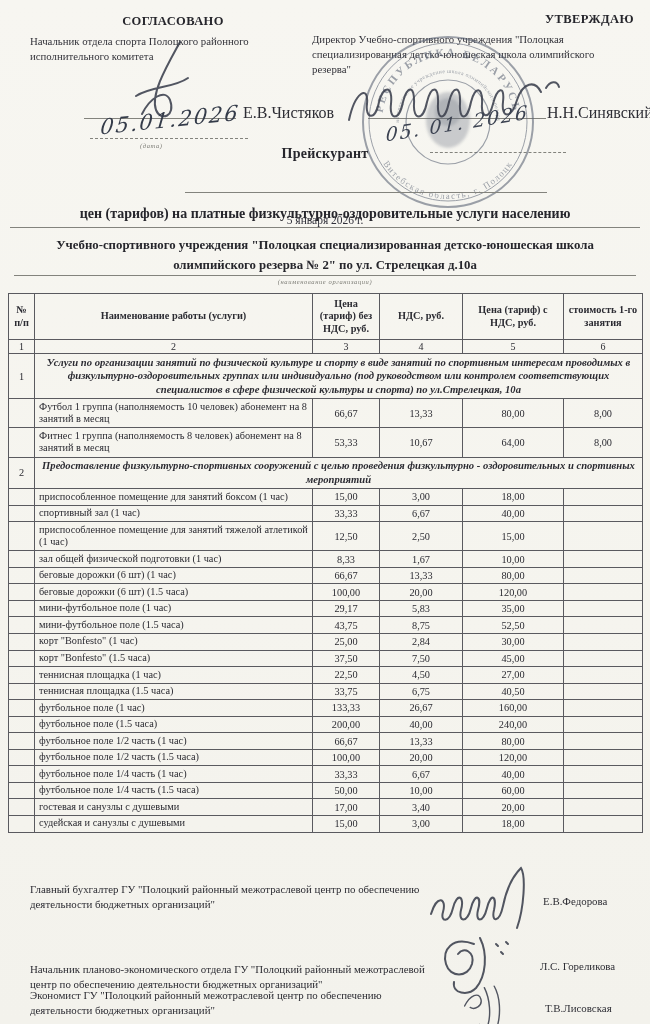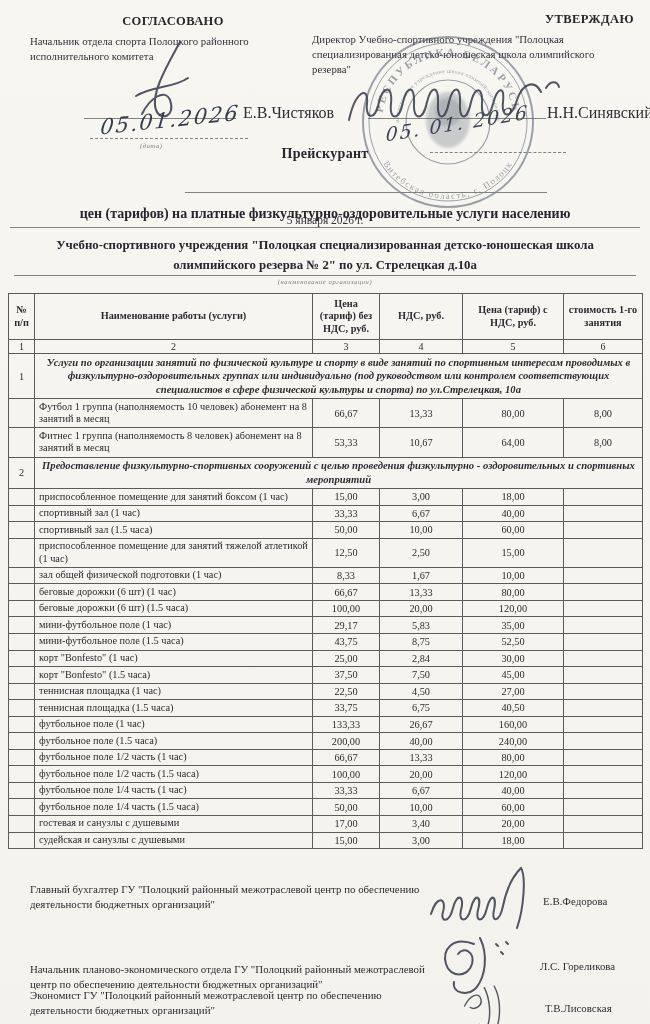--- a/index.html
+++ b/index.html
@@ -187,28 +187,20 @@
         <tr>
           <td></td>
           <td class="name-cell">спортивный зал (1 час)</td>
           <td class="c">33,33</td>
           <td class="c">6,67</td>
           <td class="c">40,00</td>
           <td class="c"></td>
         </tr>
         <tr>
           <td></td>
-          <td class="name-cell">спортивный зал (1.5 часа)</td>
-          <td class="c">50,00</td>
-          <td class="c">10,00</td>
-          <td class="c">60,00</td>
-          <td class="c"></td>
-        </tr>
-        <tr>
-          <td></td>
           <td class="name-cell">приспособленное помещение для занятий тяжелой атлетикой (1 час)</td>
           <td class="c">12,50</td>
           <td class="c">2,50</td>
           <td class="c">15,00</td>
           <td class="c"></td>
         </tr>
         <tr>
           <td></td>
           <td class="name-cell">зал общей физической подготовки (1 час)</td>
           <td class="c">8,33</td>

